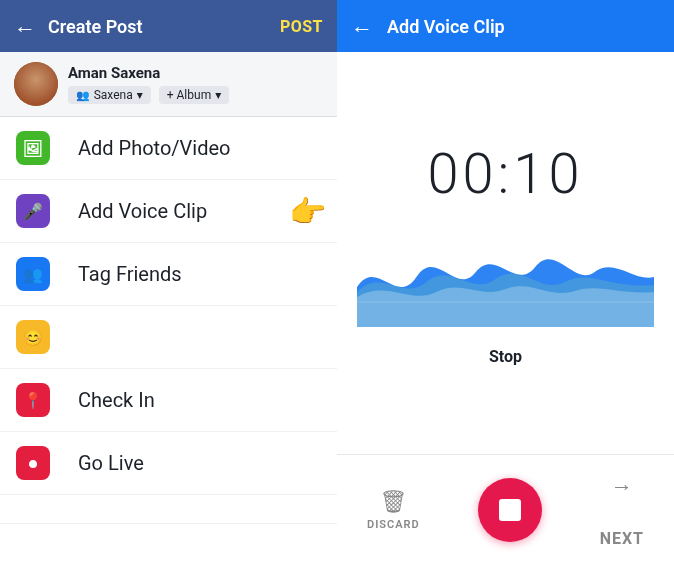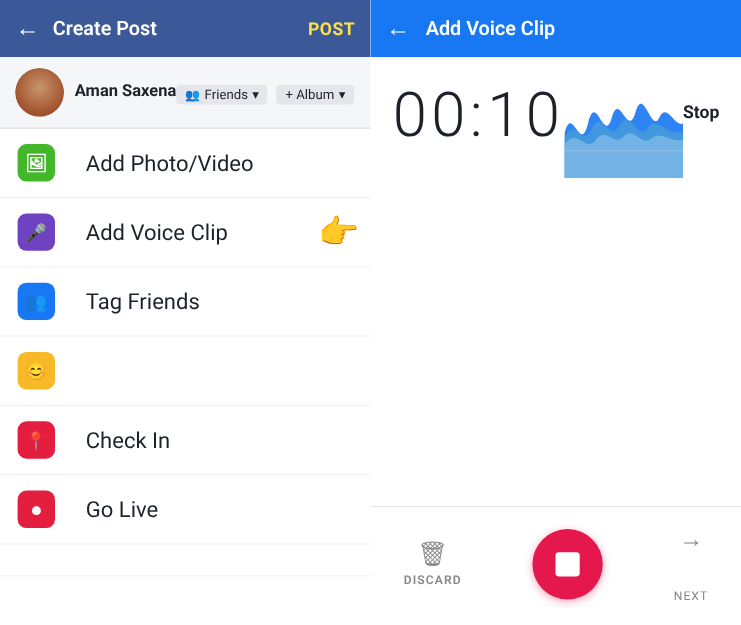--- a/index.html
+++ b/index.html
@@ -75,20 +75,21 @@
     .avatar-face {
       width: 100%;
       height: 100%;
       background: radial-gradient(circle at 50% 40%, #c8956c 0%, #a0522d 70%);
       border-radius: 50%;
     }
 
     .user-info {
       margin-left: 10px;
       display: flex;
+      flex-direction: column;
     }
 
     .user-name {
       font-size: 15px;
       font-weight: 700;
       color: #1d2129;
     }
 
     .user-controls {
       display: flex;
@@ -188,21 +189,22 @@
     .right-header .title {
       color: white;
       font-size: 18px;
       font-weight: 600;
       margin-left: 14px;
     }
 
     .voice-content {
       flex: 1;
       display: flex;
-      flex-direction: row;
+      flex-direction: column;
+      align-items: center;
       justify-content: center;
       padding: 20px;
       background: #fff;
     }
 
     .timer-display {
       font-size: 56px;
       font-weight: 300;
       color: #1d2129;
       letter-spacing: 4px;
@@ -283,24 +285,24 @@
       gap: 4px;
       cursor: pointer;
     }
 
     .next-action .footer-icon {
       font-size: 22px;
       color: #888;
     }
 
     .next-action .footer-action-label {
-      font-size: 11px;
+      font-size: 16px;
       color: #888;
       letter-spacing: 1px;
-      font-weight: 400;
+      font-weight: 700;
       margin-top: 28px;
     }
   </style>
 </head>
 <body>
 
 <div class="left-panel">
   <div class="left-header">
     <span class="back-arrow">←</span>
     <span class="title">Create Post</span>
@@ -309,21 +311,21 @@
 
   <div class="user-row">
     <div class="avatar">
       <div class="avatar-face"></div>
     </div>
     <div class="user-info">
       <span class="user-name">Aman Saxena</span>
       <div class="user-controls">
         <div class="user-control-btn">
           <span class="ctrl-icon">👥</span>
-          <span>Friends</span>
+          <span>Saxena</span>
           <span>▾</span>
         </div>
         <div class="user-control-btn">
           <span>+ Album</span>
           <span>▾</span>
         </div>
       </div>
     </div>
   </div>
 

